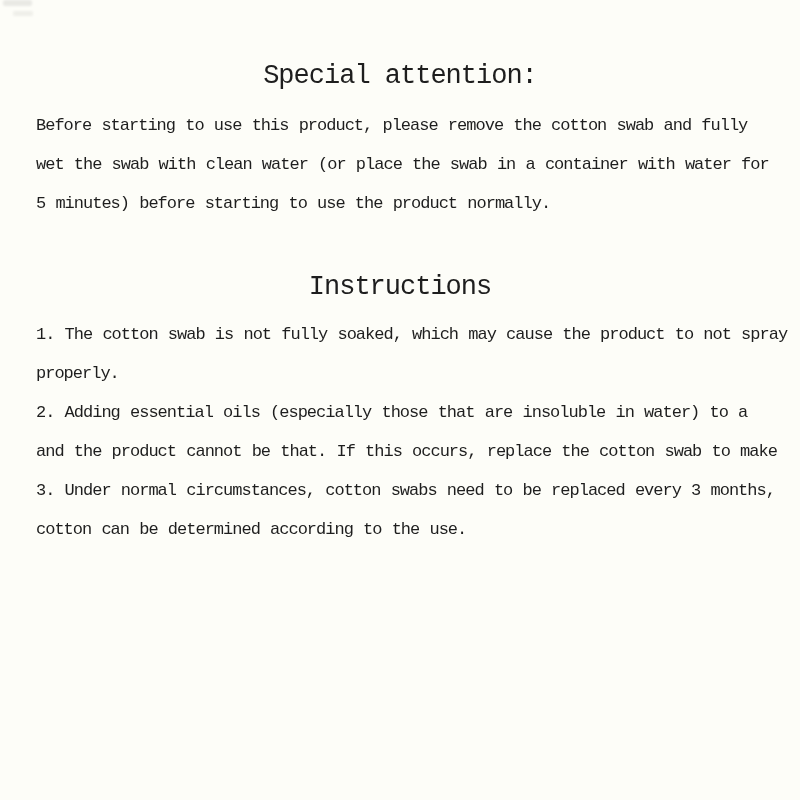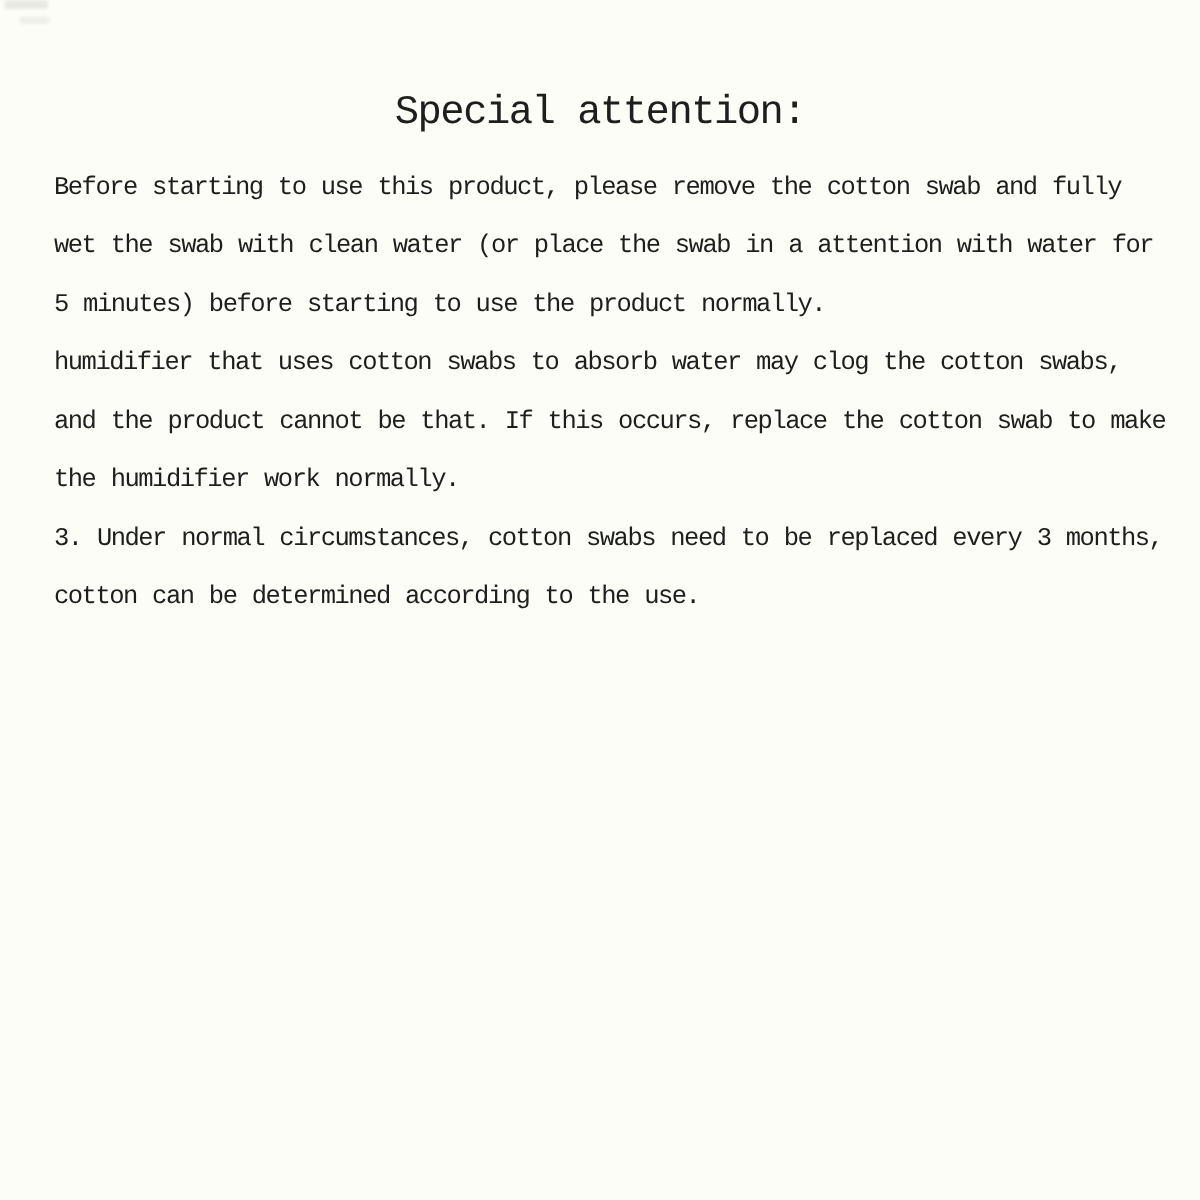--- a/index.html
+++ b/index.html
@@ -60,32 +60,36 @@
 
 <div class="page">
 
   <div class="smudge s1"></div>
   <div class="smudge s2"></div>
 
   <section>
     <h1 class="title pt-title1">Special attention:</h1>
     <div class="para pt-para1">
       <div class="line">Before starting to use this product, please remove the cotton swab and fully</div>
-      <div class="line">wet the swab with clean water (or place the swab in a attention with water for</div>
+      <div class="line">wet the swab with clean water (or place the swab in a container with water for</div>
       <div class="line">5 minutes) before starting to use the product normally.</div>
     </div>
   </section>
 
   <section>
+    <h1 class="title pt-title2">Instructions</h1>
 
+    <div class="para pt-list">
+      <div class="line">1. The cotton swab is not fully soaked, which may cause the product to not spray</div>
+      <div class="line">properly.</div>
+    </div>
 
     <div class="para">
-      <div class="line">humidifier that uses cotton swabs to absorb water may clog the cotton swabs,</div>
+      <div class="line">2. Adding essential oils (especially those that are insoluble in water) to a</div>
       <div class="line">and the product cannot be that. If this occurs, replace the cotton swab to make</div>
-      <div class="line">the humidifier work normally.</div>
     </div>
 
     <div class="para">
       <div class="line">3. Under normal circumstances, cotton swabs need to be replaced every 3 months,</div>
       <div class="line">cotton can be determined according to the use.</div>
     </div>
   </section>
 
 </div>
 

